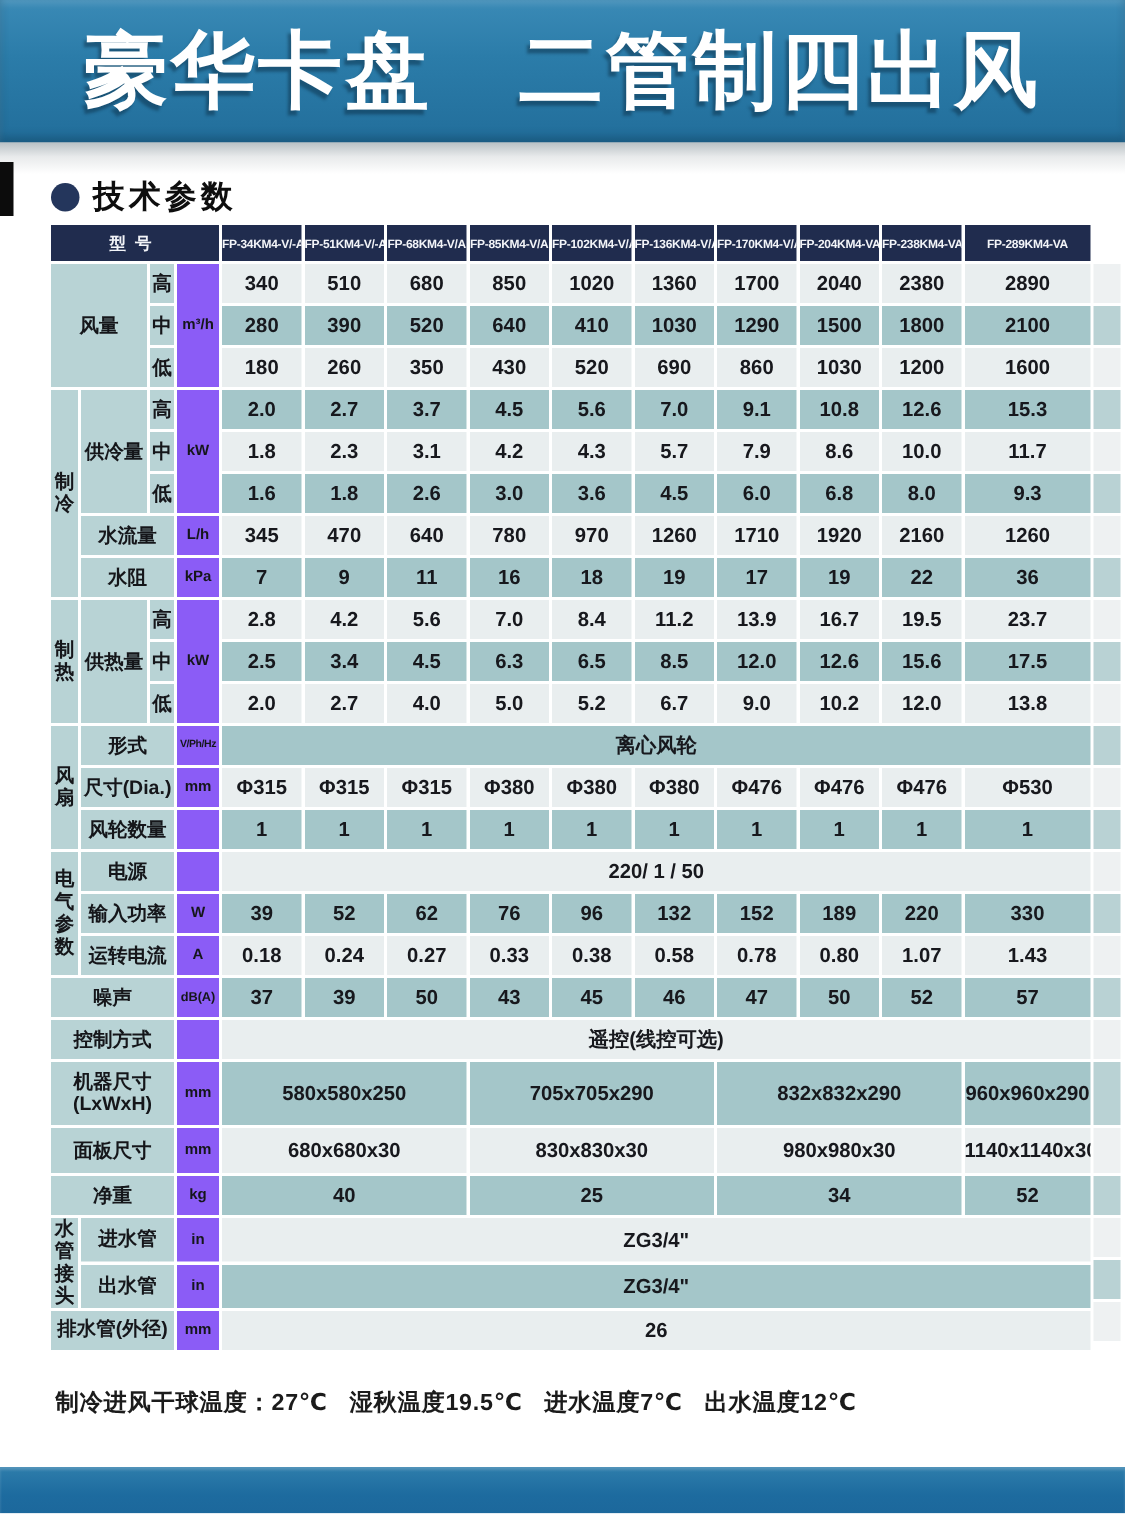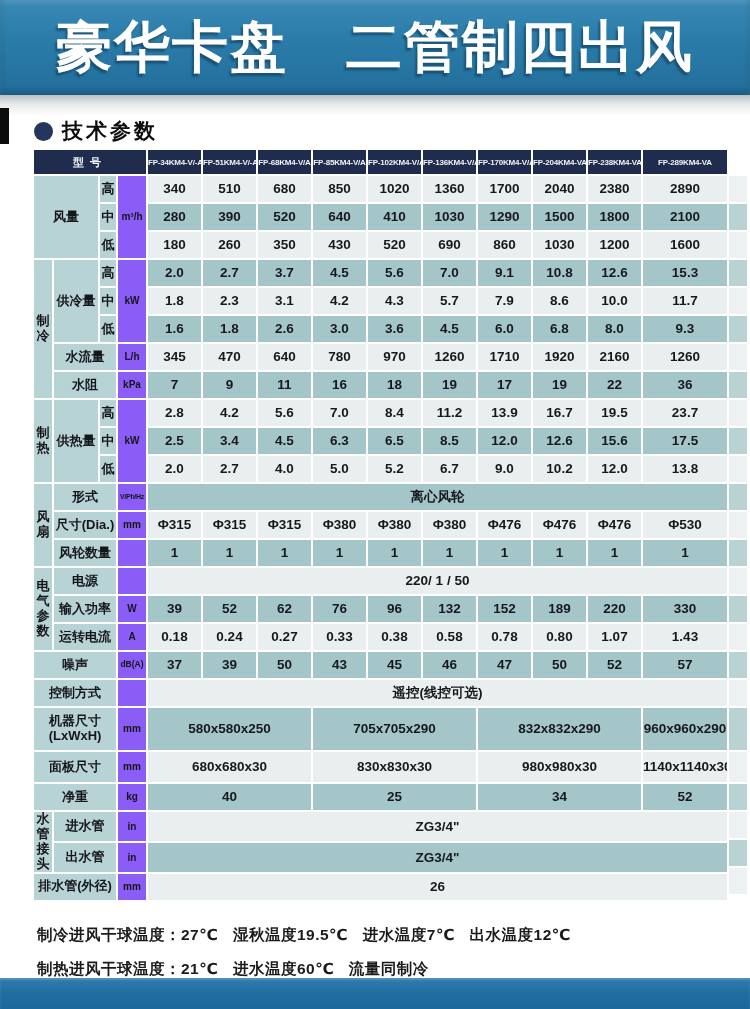--- a/index.html
+++ b/index.html
@@ -418,18 +418,17 @@
       <div class="stripe" style="height: 42px; background: rgb(185, 210, 212);"></div>
       <div class="stripe" style="height: 30px; background: rgb(238, 241, 242);"></div>
       <div class="stripe" style="height: 26px; background: rgb(185, 210, 212);"></div>
       <div class="stripe" style="height: 26px; background: rgb(238, 241, 242);"></div>
       <div class="stripe" style="height: 26px; background: rgb(185, 210, 212);"></div>
       <div class="stripe" style="height: 26px; background: rgb(238, 241, 242);"></div>
     </div>
 
   <div class="notes">
     <div class="note">制冷进风干球温度：27℃   湿秋温度19.5℃   进水温度7℃   出水温度12℃</div>
-    <div class="note">制热进风干球温度：21℃   进水温度60℃   流量同制冷</div>
   </div>
 
   <div class="footer-bar"></div>
 
 </div>
 
 </body></html>

